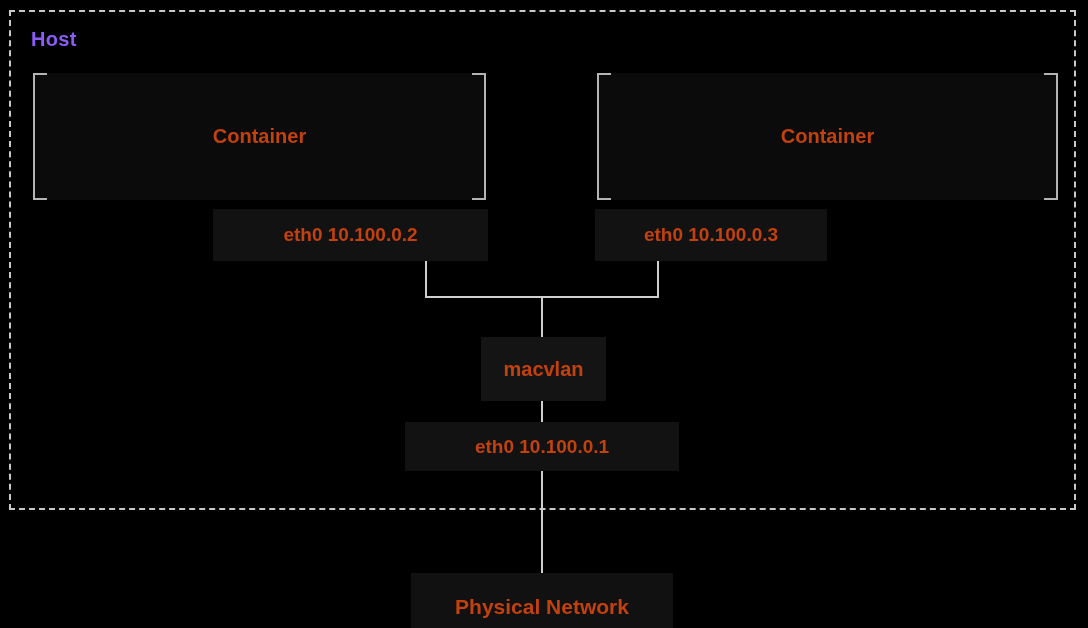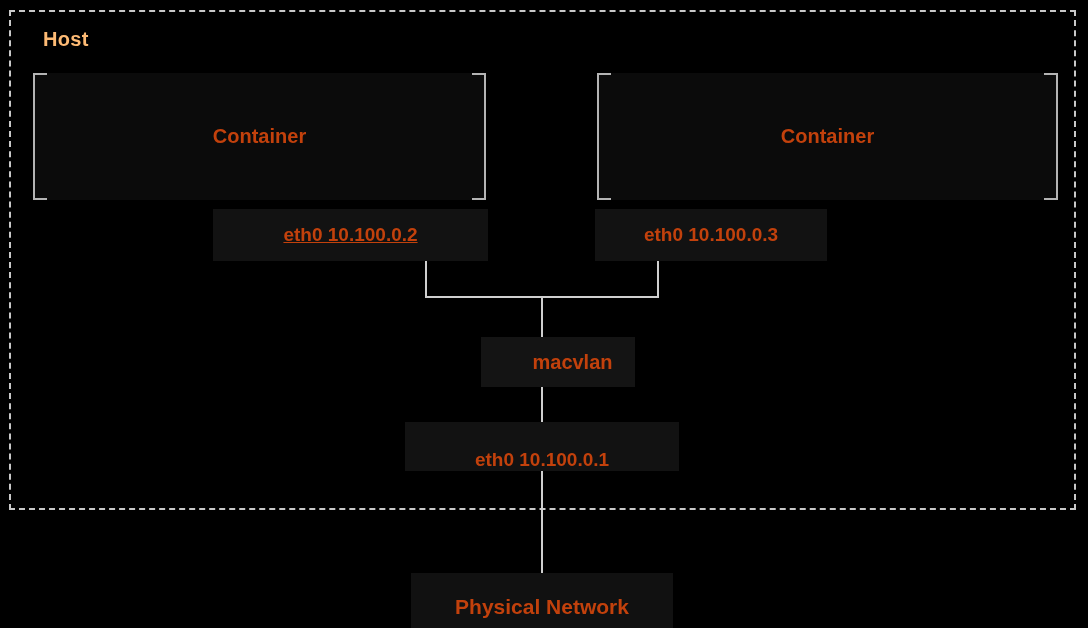--- a/index.html
+++ b/index.html
@@ -24,25 +24,25 @@
     position: absolute;
     left: 9px;
     top: 10px;
     width: 1063px;
     height: 496px;
     border: 2px dashed #c9c9c9;
     z-index: 1;
   }
   .host-label {
     position: absolute;
-    left: 32px;
+    left: 20px;
     top: 16px;
     font-size: 20px;
     font-weight: bold;
-    color: #fdba74;
+    color: #8b5cf6;
     letter-spacing: 0.3px;
   }
   
   .node {
     position: absolute;
     display: flex;
     align-items: center;
     justify-content: center;
     color: #c2410c;
     font-weight: bold;
@@ -107,40 +107,40 @@
     <span class="bracket br"></span>
     <span>Container</span>
   </div>
 
   <div class="node container-node" style="left:597px; top:73px; width:461px; height:127px;">
     <span class="bracket bl"></span>
     <span class="bracket br"></span>
     <span>Container</span>
   </div>
 
-  <div class="node eth-node" style="left:213px; top:209px; width:275px; height:52px;text-decoration:underline;">
+  <div class="node eth-node" style="left:213px; top:209px; width:275px; height:52px;">
     <span>eth0 10.100.0.2</span>
   </div>
 
   <div class="node eth-node" style="left:595px; top:209px; width:232px; height:52px;">
     <span>eth0 10.100.0.3</span>
   </div>
 
   <div class="vline" style="left:425px; top:261px; height:37px;"></div>
   <div class="vline" style="left:657px; top:261px; height:37px;"></div>
   <div class="hline" style="left:425px; top:296px; width:234px;"></div>
   <div class="vline" style="left:541px; top:296px; height:41px;"></div>
 
-  <div class="node macvlan-node" style="left:481px; top:337px; width:125px; height:50px;padding-left:29px;">
+  <div class="node macvlan-node" style="left:481px; top:337px; width:125px; height:64px;">
     <span>macvlan</span>
   </div>
 
   <div class="vline" style="left:541px; top:387px; height:35px;"></div>
 
-  <div class="node eth-node" style="left:405px; top:422px; width:274px; height:49px;align-items:flex-end;">
+  <div class="node eth-node" style="left:405px; top:422px; width:274px; height:49px;">
     <span>eth0 10.100.0.1</span>
   </div>
 
   <div class="vline" style="left:541px; top:471px; height:102px;"></div>
 
   <div class="node physical-node" style="left:411px; top:573px; width:262px; height:70px; align-items:flex-start; padding-top:22px; box-sizing:border-box;">
     <span>Physical Network</span>
   </div>
 
 </div>

